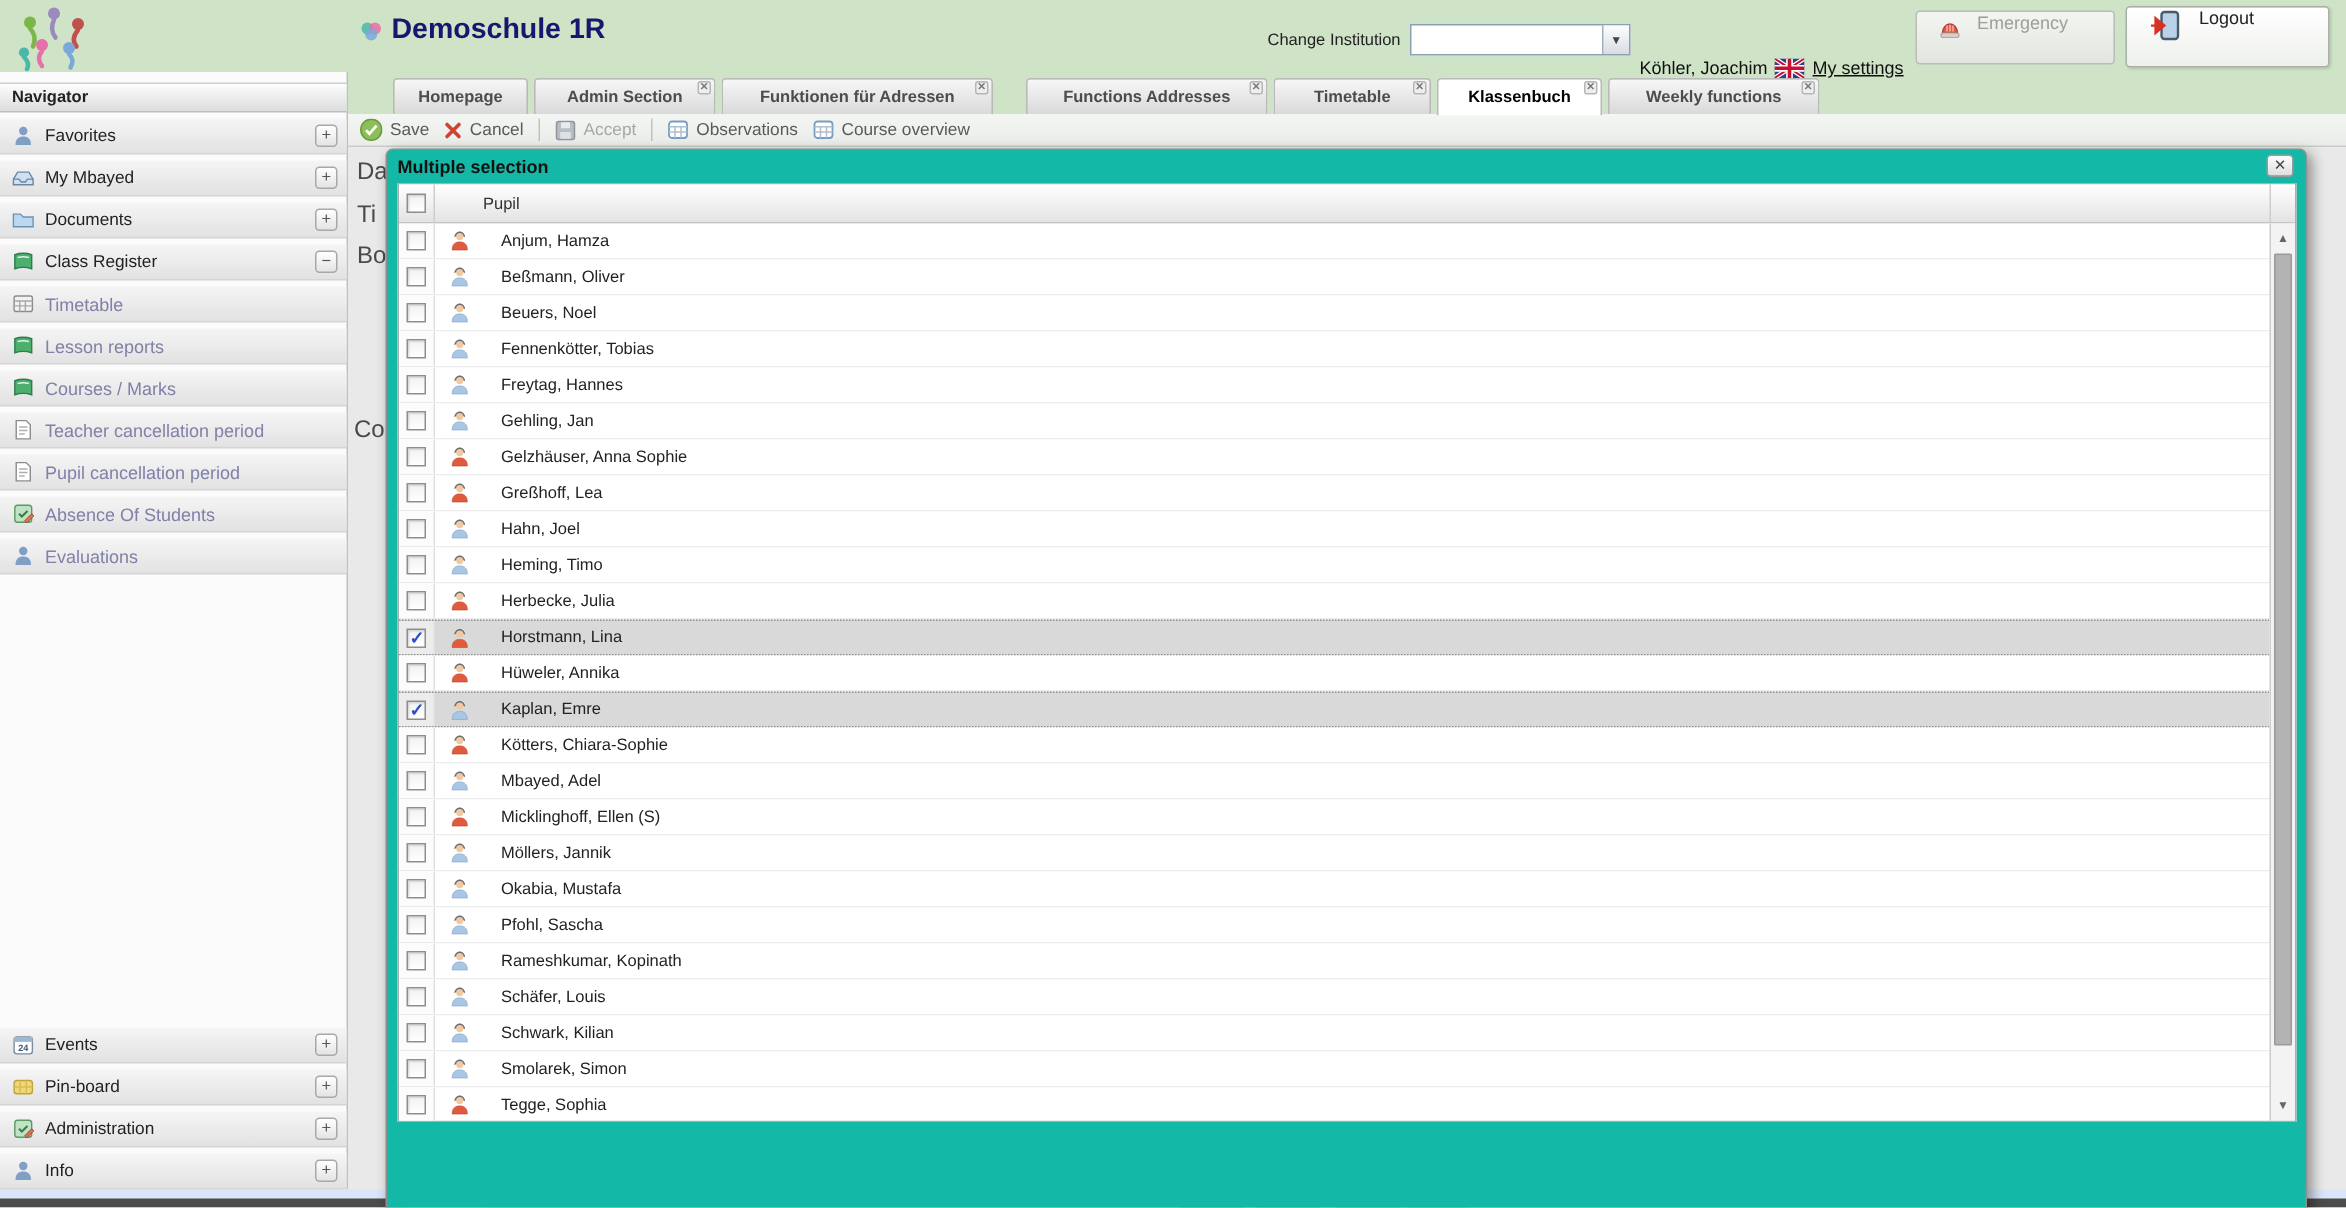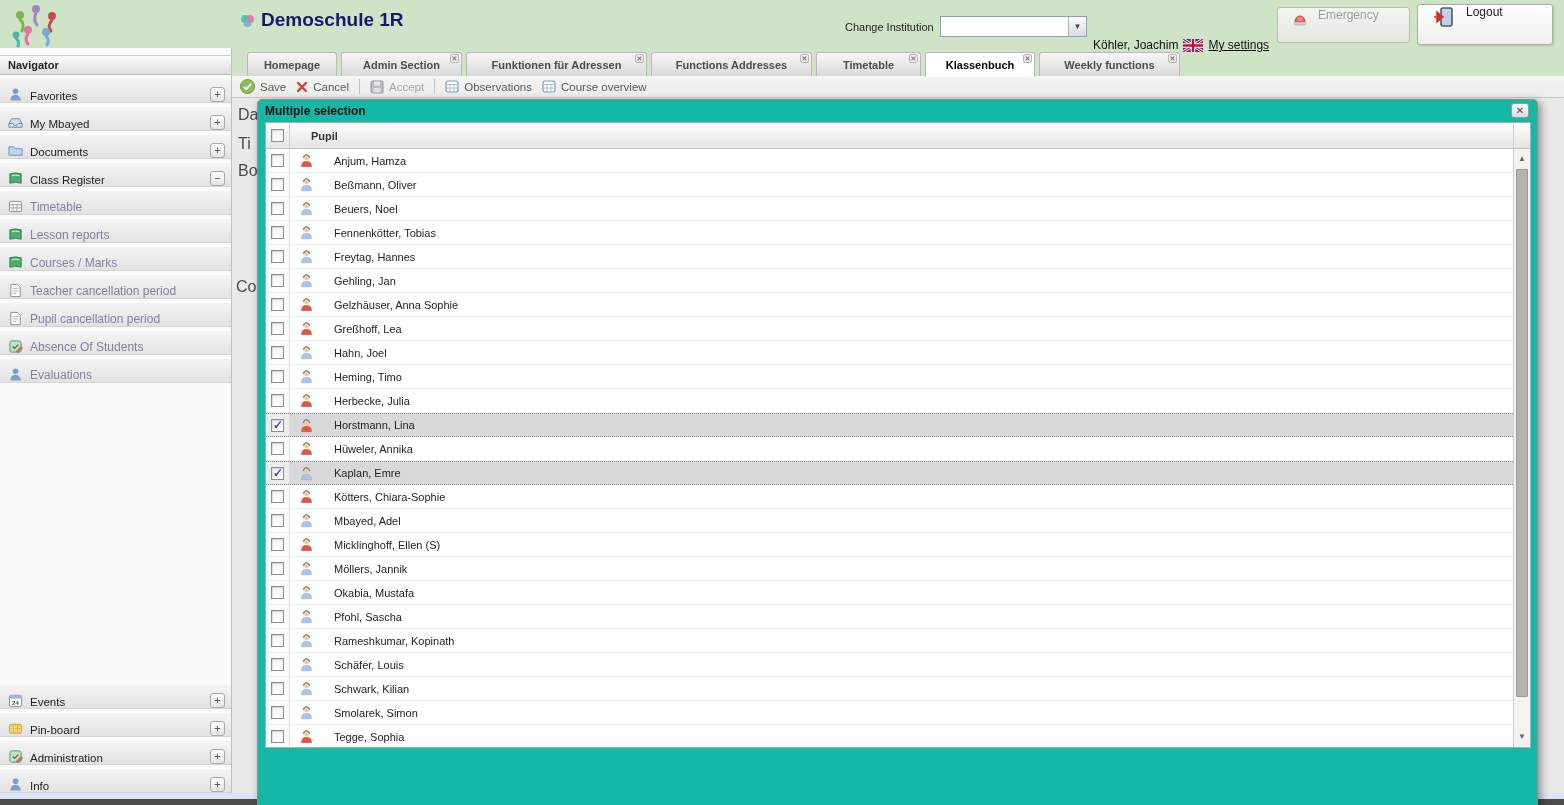--- a/index.html
+++ b/index.html
@@ -42,34 +42,34 @@
     position:absolute; border:1px solid #b9beb6; border-radius:3px;
     display:flex; align-items:flex-start; gap:10px; padding:0 14px;
     font-size:12px; cursor:pointer;
   }
   .emergency-btn { left:1277px; top:7px; width:133px; height:36px;
     background:linear-gradient(#f3f5f1,#e2e6df); color:#9aa098; }
   .logout-btn { left:1417px; top:4px; width:136px; height:41px;
     background:linear-gradient(#ffffff,#eef0ec); color:#222; border-color:#aab0a8;
     box-shadow:1px 1px 2px rgba(0,0,0,.15);}
   
-  .tabstrip { position:absolute; left:247px; top:52px; height:24px; display:flex; gap:4px;border-radius:11px; }
+  .tabstrip { position:absolute; left:262px; top:52px; height:24px; display:flex; gap:4px;border-radius:11px; }
   .tab {
     position:relative; height:24px; border:1px solid #b9b9b9; border-bottom:none;
     border-radius:3px 3px 0 0; background:linear-gradient(#f7f7f7,#d9d9d9);
     display:flex; align-items:center; justify-content:center;
     font-weight:bold; color:#4c4c4c; cursor:pointer; padding:0 10px;
   }
   .tab.active { background:#fff; color:#000; height:25px; z-index:2; }
   .tab .tab-x {
     position:absolute; top:1px; right:2px; width:9px; height:9px;
     border:1px solid #b5b5b5; border-radius:2px; background:#eee;
     font-size:7px; line-height:7px; text-align:center; color:#777; cursor:pointer;
   }
-  .t0{width:90px;} .t1{width:121px;} .t2{width:181px;} .t3{width:161px;}
+  .t0{width:90px;} .t1{width:121px;} .t2{width:181px;} .t3{width:161px;margin-left:18px;}
   .t4{width:105px;} .t5{width:110px;} .t6{width:141px;}
   
   .toolbar {
     position:absolute; left:232px; top:76px; width:1332px; height:22px;
     background:linear-gradient(#f4f6f3,#e9ece8); border-bottom:1px solid #c9cdc8;
     display:flex; align-items:center; gap:10px; padding-left:8px; color:#5a5a5a;
     font-size:11.5px;
   }
   .tbtn { display:flex; align-items:center; gap:5px; cursor:pointer; }
   .tbtn.disabled { color:#a7a7a7; cursor:default; }
@@ -80,21 +80,21 @@
     background:#fbfbfb; border-right:1px solid #bfbfbf; z-index:3;
   }
   .nav-header {
     margin-top:7px; height:20px; background:linear-gradient(#fdfdfd,#dcdcdc);
     border-top:1px solid #cfcfcf; border-bottom:1px solid #bdbdbd;
     font-weight:bold; color:#222; display:flex; align-items:center; padding-left:8px;
   }
   .nav-item {
     height:24px; margin-top:4px; background:linear-gradient(#f5f5f5,#e2e2e2);
     border-bottom:1px solid #d4d4d4;
-    display:flex; align-items:flex-end; gap:7px; padding:0 6px 0 8px; cursor:pointer;
+    display:flex; align-items:center; gap:7px; padding:0 6px 0 8px; cursor:pointer;
   }
   .nav-item .lbl { flex:1; color:#222; font-size:11.5px; }
   .nav-item.sub .lbl { color:#8080a8; font-size:12px; }
   .expander {
     width:15px; height:15px; border:1px solid #a8a8a8; border-radius:3px;
     background:linear-gradient(#fff,#e4e4e4); color:#555;
     font-size:11px; line-height:12px; text-align:center; cursor:pointer;
   }
   .bottom-group { position:absolute; left:0; bottom:0; width:100%; }
   .icon14 { width:15px; height:15px; flex:0 0 15px; }
@@ -118,21 +118,21 @@
     font-size:10px; line-height:13px; text-align:center; color:#444; cursor:pointer;
   }
   .ptable {
     position:absolute; left:7px; top:22px; width:1266px; height:626px;
     background:#fff; border:1px solid #adadad;
   }
   .thead {
     height:26px; background:linear-gradient(#ffffff,#e3e3e3);
     border-bottom:1px solid #c5c5c5; display:flex; align-items:center; position:relative;
   }
-  .thead .col-pupil { margin-left:21px; color:#333;font-weight:bold; }
+  .thead .col-pupil { margin-left:32px; color:#333; }
   .thead .sb-corner { position:absolute; right:0; top:0; width:17px; height:100%; border-left:1px solid #cdcdcd; }
   .tbody { position:absolute; top:26px; bottom:0; left:0; right:17px; overflow:hidden; }
   .prow {
     height:24px; display:flex; align-items:center;
     border-bottom:1px solid #ececec; background:#fff; cursor:pointer;
   }
   .prow.selected { background:#d9d9d9; border-top:1px dotted #909090; border-bottom:1px dotted #909090; }
   .cb-cell {
     width:24px; align-self:stretch; flex:0 0 24px; border-right:1px solid #e0e0e0;
     display:flex; align-items:center; justify-content:center; background:#fcfcfc;

